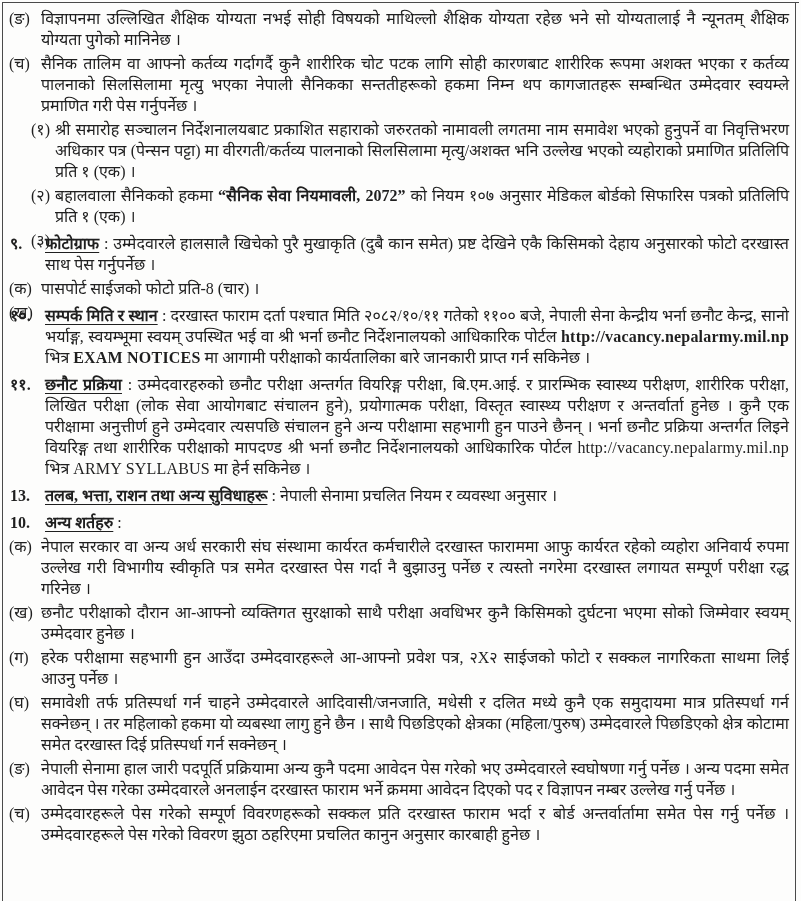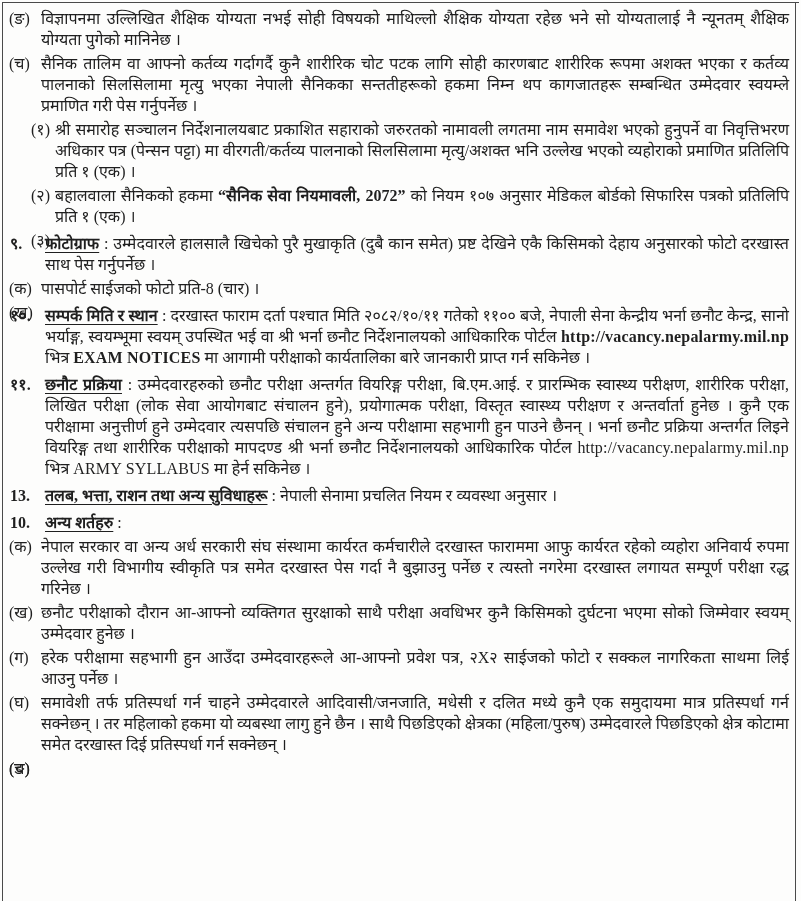--- a/index.html
+++ b/index.html
@@ -78,16 +78,16 @@
       <div class="para lvl-letter"><span class="marker">(क)</span><span>पासपोर्ट साईजको फोटो प्रति-8 (चार) ।</span></div>
       <div class="para lvl-letter"><span class="marker">(ख)</span></div>
       <div class="para lvl-section"><span class="marker">१०.</span><span class="seg-b seg-u">सम्पर्क मिति र स्थान</span><span> : दरखास्त फाराम दर्ता पश्चात मिति २०८२/१०/११ गतेको ११०० बजे, नेपाली सेना केन्द्रीय भर्ना छनौट केन्द्र, सानो भर्याङ्ग, स्वयम्भूमा स्वयम् उपस्थित भई वा श्री भर्ना छनौट निर्देशनालयको आधिकारिक पोर्टल </span><span class="seg-b seg-latin">http://vacancy.nepalarmy.mil.np</span><span> भित्र </span><span class="seg-b seg-latin">EXAM NOTICES</span><span> मा आगामी परीक्षाको कार्यतालिका बारे जानकारी प्राप्त गर्न सकिनेछ ।</span></div>
       <div class="para lvl-section"><span class="marker">११.</span><span class="seg-b seg-u">छनौट प्रक्रिया</span><span> : उम्मेदवारहरुको छनौट परीक्षा अन्तर्गत वियरिङ्ग परीक्षा, बि.एम.आई. र प्रारम्भिक स्वास्थ्य परीक्षण, शारीरिक परीक्षा, लिखित परीक्षा (लोक सेवा आयोगबाट संचालन हुने), प्रयोगात्मक परीक्षा, विस्तृत स्वास्थ्य परीक्षण र अन्तर्वार्ता हुनेछ । कुनै एक परीक्षामा अनुत्तीर्ण हुने उम्मेदवार त्यसपछि संचालन हुने अन्य परीक्षामा सहभागी हुन पाउने छैनन् । भर्ना छनौट प्रक्रिया अन्तर्गत लिइने वियरिङ्ग तथा शारीरिक परीक्षाको मापदण्ड श्री भर्ना छनौट निर्देशनालयको आधिकारिक पोर्टल </span><span class="seg-latin">http://vacancy.nepalarmy.mil.np</span><span> भित्र </span><span class="seg-latin">ARMY SYLLABUS</span><span> मा हेर्न सकिनेछ ।</span></div>
       <div class="para lvl-section"><span class="marker">13.</span><span class="seg-b seg-u">तलब, भत्ता, राशन तथा अन्य सुविधाहरू</span><span> :  नेपाली सेनामा प्रचलित नियम र व्यवस्था अनुसार ।</span></div>
       <div class="para lvl-section"><span class="marker">10.</span><span class="seg-b seg-u">अन्य शर्तहरु</span><span> :</span></div>
       <div class="para lvl-letter"><span class="marker">(क)</span><span>नेपाल सरकार वा अन्य अर्ध सरकारी संघ संस्थामा कार्यरत कर्मचारीले दरखास्त फाराममा आफु कार्यरत रहेको व्यहोरा अनिवार्य रुपमा उल्लेख गरी विभागीय स्वीकृति पत्र समेत दरखास्त पेस गर्दा नै बुझाउनु पर्नेछ र त्यस्तो नगरेमा दरखास्त लगायत सम्पूर्ण परीक्षा रद्ध गरिनेछ ।</span></div>
       <div class="para lvl-letter"><span class="marker">(ख)</span><span>छनौट परीक्षाको दौरान आ-आफ्नो व्यक्तिगत सुरक्षाको साथै परीक्षा अवधिभर कुनै किसिमको दुर्घटना भएमा सोको जिम्मेवार स्वयम् उम्मेदवार हुनेछ ।</span></div>
       <div class="para lvl-letter"><span class="marker">(ग)</span><span>हरेक परीक्षामा सहभागी हुन आउँदा उम्मेदवारहरूले आ-आफ्नो प्रवेश पत्र, २X२ साईजको फोटो र सक्कल नागरिकता साथमा लिई आउनु पर्नेछ ।</span></div>
       <div class="para lvl-letter"><span class="marker">(घ)</span><span>समावेशी तर्फ प्रतिस्पर्धा गर्न चाहने उम्मेदवारले आदिवासी/जनजाति, मधेसी र दलित मध्ये कुनै एक समुदायमा मात्र प्रतिस्पर्धा गर्न सक्नेछन् । तर महिलाको हकमा यो व्यबस्था लागु हुने छैन । साथै पिछडिएको क्षेत्रका (महिला/पुरुष) उम्मेदवारले पिछडिएको क्षेत्र कोटामा समेत दरखास्त दिई प्रतिस्पर्धा गर्न सक्नेछन् ।</span></div>
-      <div class="para lvl-letter"><span class="marker">(ङ)</span></div>
-      <div class="para lvl-letter"><span class="marker">(च)</span></div>
+      <div class="para lvl-letter"><span class="marker">(ङ)</span><span>नेपाली सेनामा हाल जारी पदपूर्ति प्रक्रियामा अन्य कुनै पदमा आवेदन पेस गरेको भए उम्मेदवारले स्वघोषणा गर्नु पर्नेछ । अन्य पदमा समेत आवेदन पेस गरेका उम्मेदवारले अनलाईन दरखास्त फाराम भर्ने क्रममा आवेदन दिएको पद र विज्ञापन नम्बर उल्लेख गर्नु पर्नेछ ।</span></div>
+      <div class="para lvl-letter"><span class="marker">(च)</span><span>उम्मेदवारहरूले पेस गरेको सम्पूर्ण विवरणहरूको सक्कल प्रति दरखास्त फाराम भर्दा र बोर्ड अन्तर्वार्तामा समेत पेस गर्नु पर्नेछ । उम्मेदवारहरूले पेस गरेको विवरण झुठा ठहरिएमा प्रचलित कानुन अनुसार कारबाही हुनेछ ।</span></div>
     </div>
 </div>
 
 </body></html>

